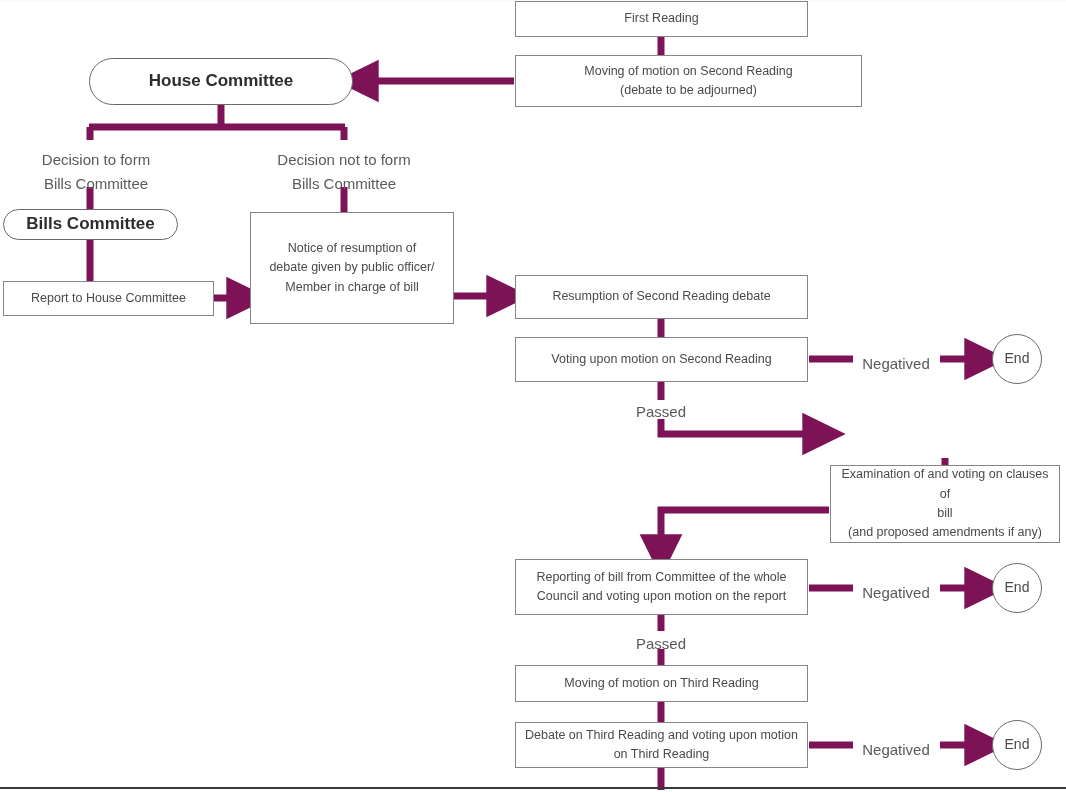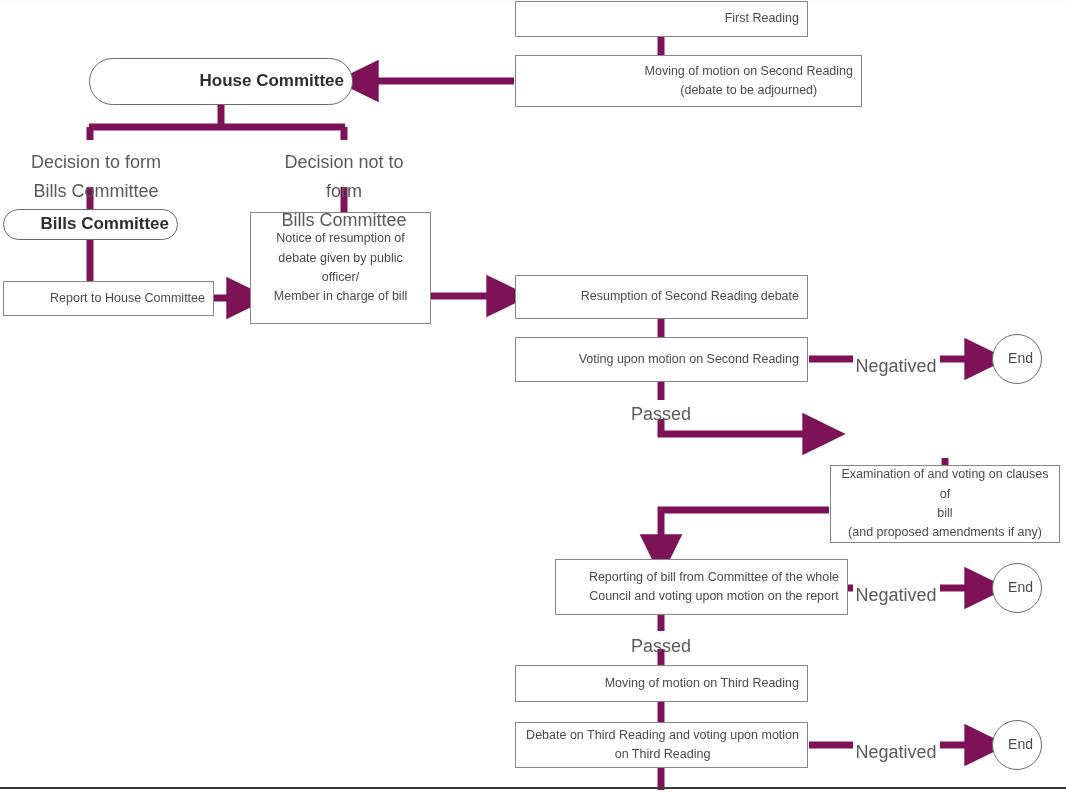--- a/index.html
+++ b/index.html
@@ -24,21 +24,21 @@
     top: 0;
     width: 1066px;
     height: 792px;
     pointer-events: none;
   }
   .node {
     position: absolute;
     box-sizing: border-box;
     display: flex;
     align-items: center;
-    justify-content: flex-end;
+    justify-content: center;
     text-align: center;
     background: #ffffff;
     color: #4a4a4a;
     font-size: 12.5px;
     line-height: 1.55;
     padding: 0 8px;
     z-index: 3;
   }
   .node.rect {
     border: 1px solid #868686;
@@ -52,21 +52,21 @@
   }
   .node.circle {
     border: 1px solid #6a6a6a;
     border-radius: 50%;
     color: #4a4a4a;
     font-size: 14px;
   }
   .edge-label {
     position: absolute;
     color: #5a5a5a;
-    font-size: 18px;
+    font-size: 15px;
     line-height: 1.6;
     text-align: center;
     white-space: pre-line;
     z-index: 3;
     background: transparent;
   }
   .rule {
     position: absolute;
     left: 0;
     width: 1066px;
@@ -158,42 +158,42 @@
   </div>
 
   <div class="node rounded" style="left:3px; top:209px; width:175px; height:31px;">
     <span>Bills Committee</span>
   </div>
 
   <div class="node rect" style="left:3px; top:281px; width:211px; height:35px;">
     <span>Report to House Committee</span>
   </div>
 
-  <div class="node rect" style="left:250px; top:212px; width:181px; height:112px;">
+  <div class="node rect" style="left:250px; top:212px; width:204px; height:112px;">
     <span style="white-space:pre-line;">Notice of resumption of
 debate given by public officer/
 Member in charge of bill</span>
   </div>
 
   <div class="node rect" style="left:515px; top:275px; width:293px; height:44px;">
     <span>Resumption of Second Reading debate</span>
   </div>
 
   <div class="node rect" style="left:515px; top:337px; width:293px; height:45px;">
     <span>Voting upon motion on Second Reading</span>
   </div>
 
 
   <div class="node rect" style="left:830px; top:465px; width:230px; height:78px;">
     <span style="white-space:pre-line;">Examination of and voting on clauses of
 bill
 (and proposed amendments if any)</span>
   </div>
 
-  <div class="node rect" style="left:515px; top:559px; width:293px; height:56px;margin-left:40px;">
+  <div class="node rect" style="left:515px; top:559px; width:293px; height:56px;">
     <span style="white-space:pre-line;">Reporting of bill from Committee of the whole
 Council and voting upon motion on the report</span>
   </div>
 
   <div class="node rect" style="left:515px; top:665px; width:293px; height:37px;">
     <span>Moving of motion on Third Reading</span>
   </div>
 
   <div class="node rect" style="left:515px; top:722px; width:293px; height:46px;">
     <span style="white-space:pre-line;">Debate on Third Reading and voting upon motion

